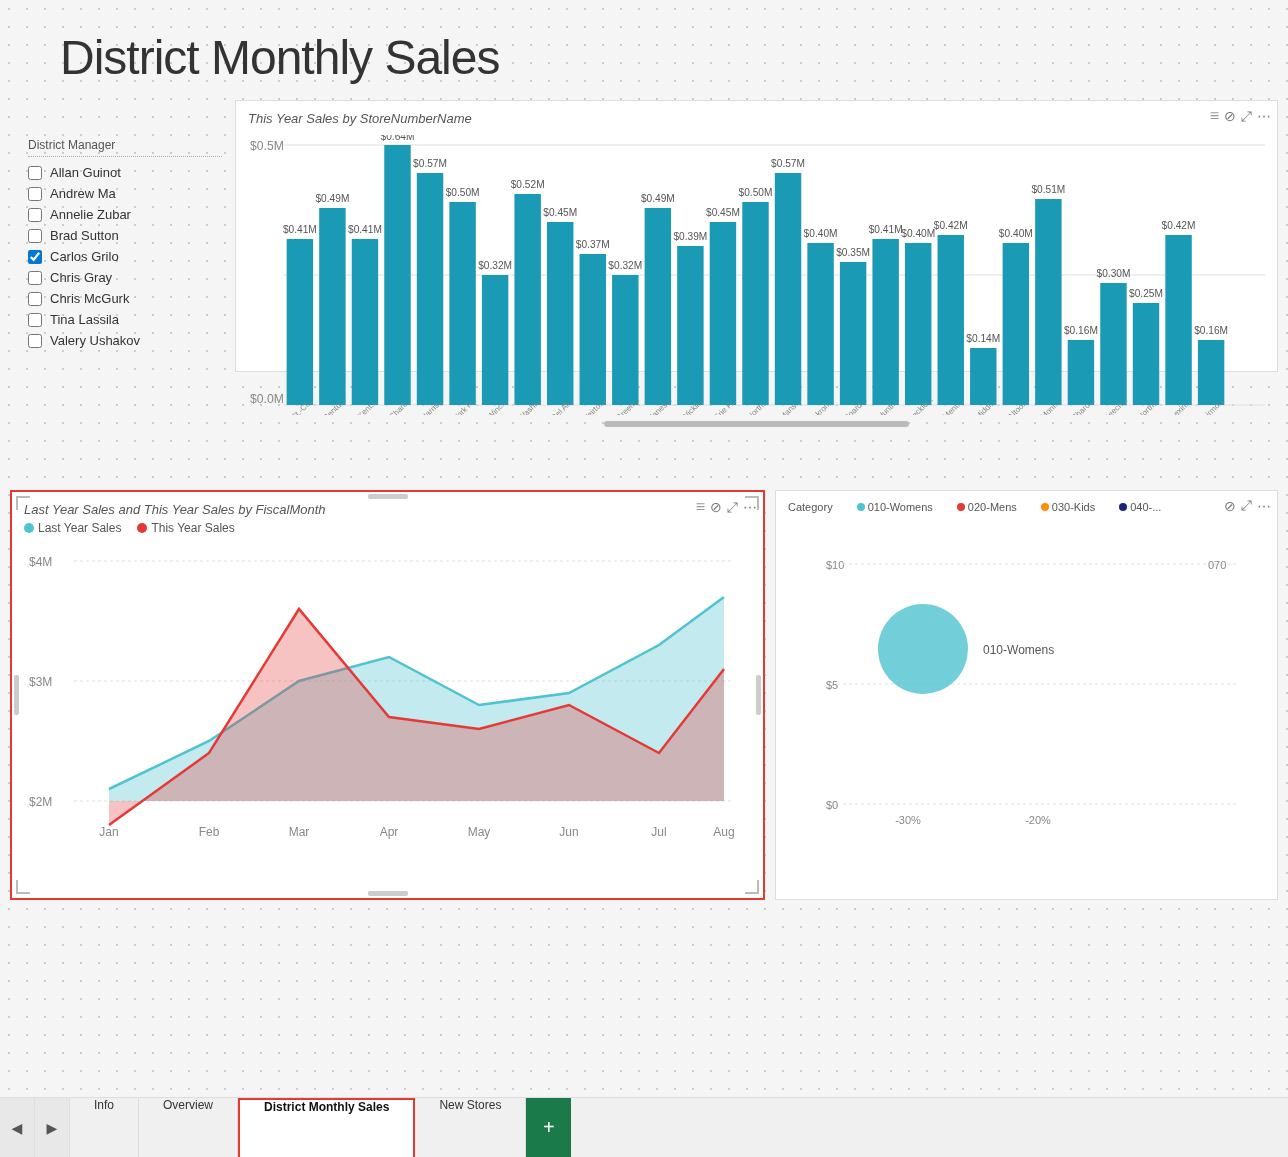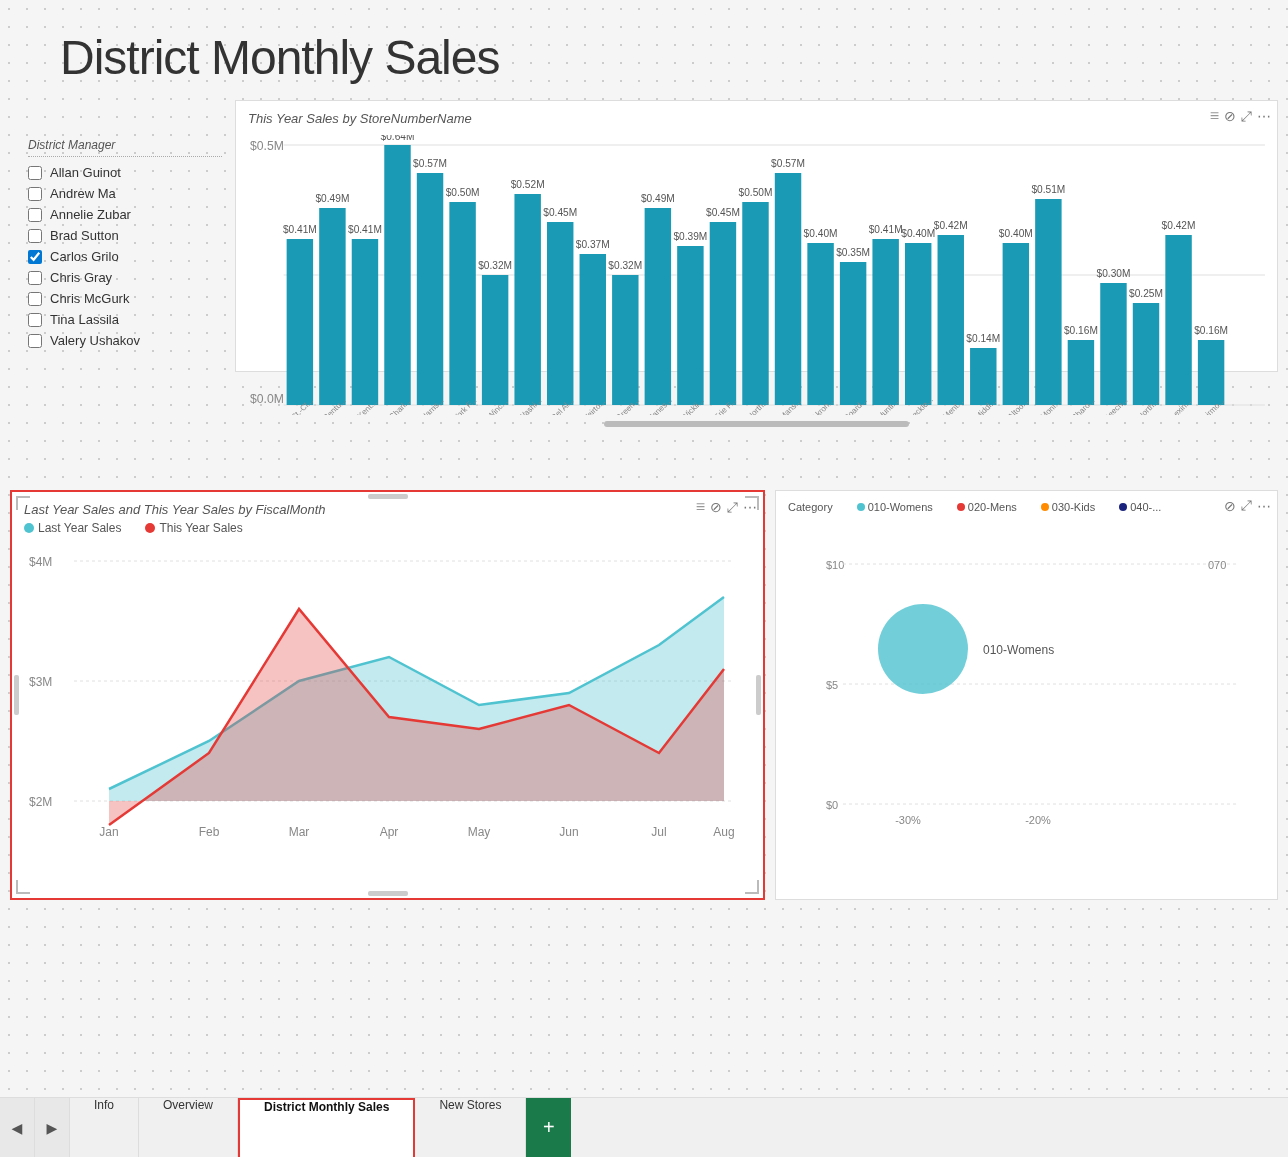--- a/index.html
+++ b/index.html
@@ -41,21 +41,20 @@
       top: 130px;
       left: 20px;
       width: 210px;
       background: transparent;
       padding: 8px;
     }
     .filter-title {
       font-size: 12px;
       color: #555;
       margin-bottom: 8px;
-      font-style: italic;
       border-bottom: 1px dotted #aaa;
       padding-bottom: 4px;
     }
     .filter-item {
       display: flex;
       align-items: center;
       margin-bottom: 6px;
       font-size: 13px;
       color: #333;
       cursor: pointer;
@@ -104,21 +103,21 @@
       padding: 10px 12px 8px 12px;
     }
     .line-chart-title {
       font-size: 13px;
       color: #555;
       font-style: italic;
       margin-bottom: 4px;
     }
     .legend {
       display: flex;
-      gap: 24px;
+      gap: 16px;
       margin: 4px 0 6px 0;
       font-size: 12px;
       color: #555;
     }
     .legend-item {
       display: flex;
       align-items: center;
       gap: 4px;
     }
     .legend-dot {

